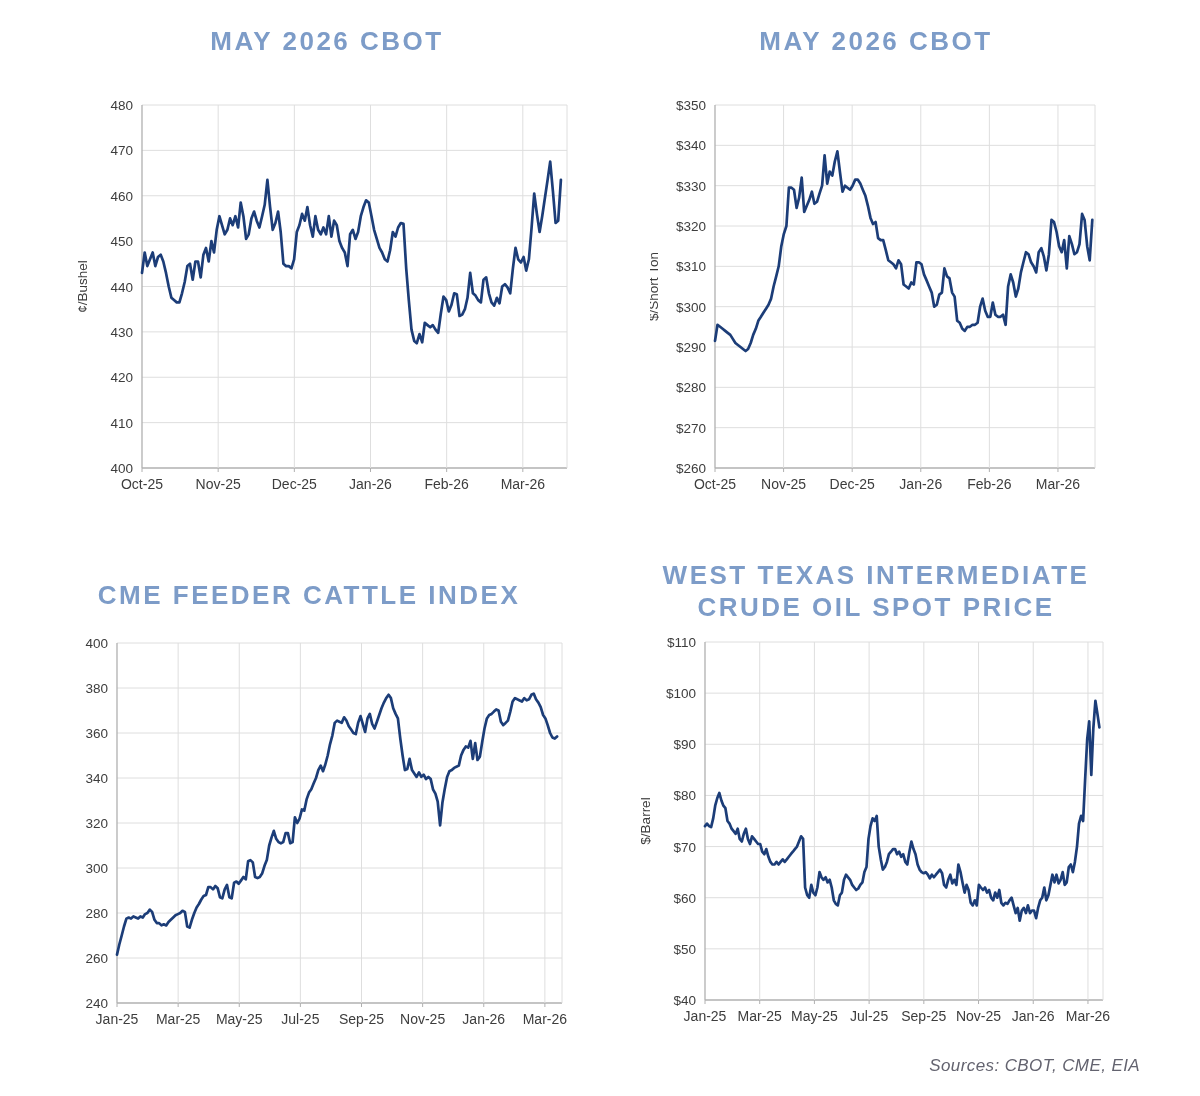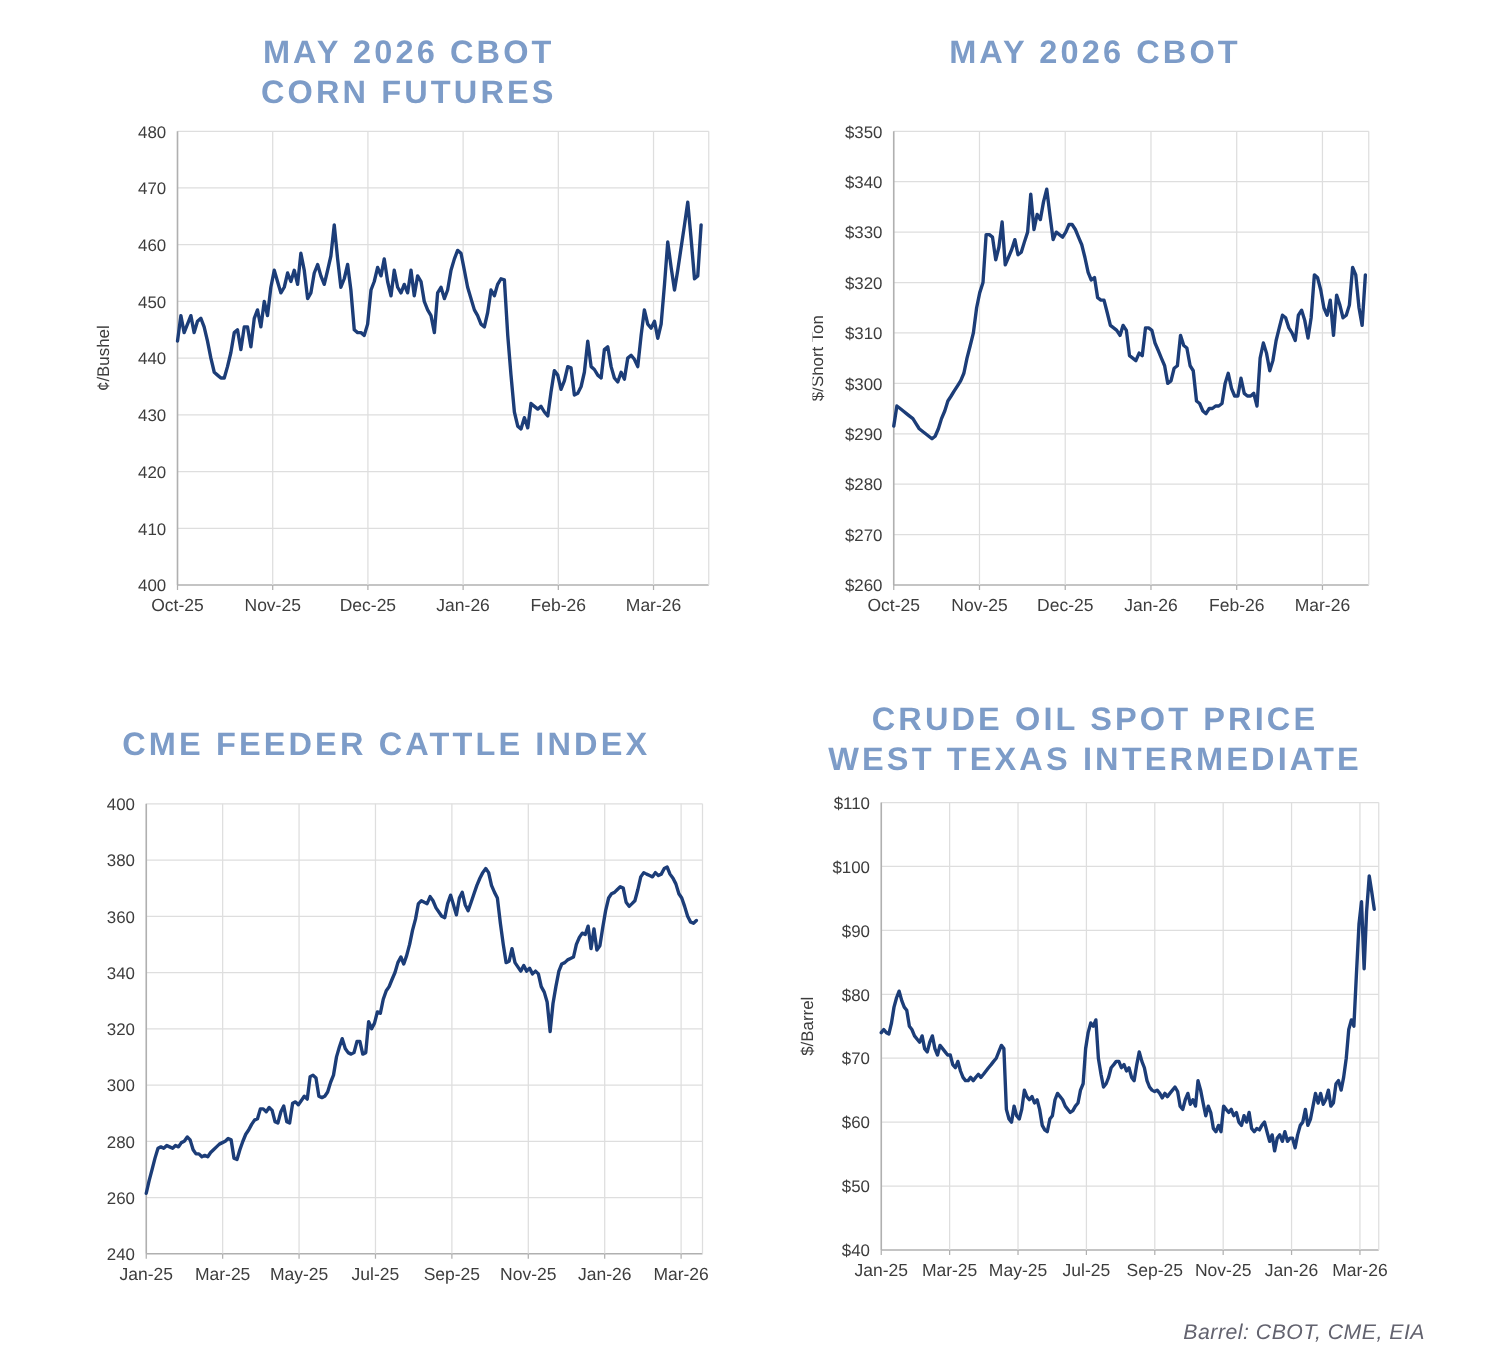--- a/index.html
+++ b/index.html
@@ -14,21 +14,20 @@
   .sources{position:absolute;text-align:right;font-style:italic;font-size:17px;
            letter-spacing:0.4px;}
 </style>
 </head>
 <body>
 
 <div class="page">
 
   <div class="chart-title" style="left: 40px; top: 26px; width: 574px; color: rgb(125, 156, 200);">
     <span class="title-line">MAY 2026 CBOT</span>
-    <span class="title-line">CORN FUTURES</span>
   </div>
   <svg id="svg-corn" class="plot-svg" style="left:40px;top:95px;" width="560" height="400" viewBox="0 0 560 400">
       <line x1="102" y1="373" x2="527" y2="373" stroke="#b0b0b0" stroke-width="1.3"></line>
       <text x="93" y="378" text-anchor="end" font-size="13.5" fill="#3d3d3d">400</text>
       <line x1="102" y1="327.625" x2="527" y2="327.625" stroke="#dedede" stroke-width="1"></line>
       <text x="93" y="332.625" text-anchor="end" font-size="13.5" fill="#3d3d3d">410</text>
       <line x1="102" y1="282.25" x2="527" y2="282.25" stroke="#dedede" stroke-width="1"></line>
       <text x="93" y="287.25" text-anchor="end" font-size="13.5" fill="#3d3d3d">420</text>
       <line x1="102" y1="236.875" x2="527" y2="236.875" stroke="#dedede" stroke-width="1"></line>
       <text x="93" y="241.875" text-anchor="end" font-size="13.5" fill="#3d3d3d">430</text>
@@ -157,22 +156,22 @@
       <line x1="443.75824175824175" y1="375" x2="443.75824175824175" y2="379" stroke="#b0b0b0" stroke-width="1"></line>
       <text x="443.75824175824175" y="396" text-anchor="middle" font-size="14" fill="#3d3d3d">Jan-26</text>
       <line x1="504.88461538461536" y1="15" x2="504.88461538461536" y2="375" stroke="#dedede" stroke-width="1"></line>
       <line x1="504.88461538461536" y1="375" x2="504.88461538461536" y2="379" stroke="#b0b0b0" stroke-width="1"></line>
       <text x="504.88461538461536" y="396" text-anchor="middle" font-size="14" fill="#3d3d3d">Mar-26</text>
       <line x1="522" y1="15" x2="522" y2="375" stroke="#dedede" stroke-width="1"></line>
       <path d="M77.0,326.6L79.3,316.5L81.7,307.5L84.0,298.5L86.4,290.6L88.7,289.5L91.0,290.6L93.4,288.4L95.7,289.5L98.1,290.6L100.4,288.4L102.8,289.5L105.1,286.1L107.4,285.0L109.8,281.6L112.1,283.9L114.5,291.8L116.8,295.1L119.1,295.1L121.5,297.4L123.8,296.3L126.2,297.4L128.5,294.0L130.8,291.8L133.2,289.5L135.5,287.3L137.9,286.1L140.2,285.0L142.5,282.8L144.9,283.9L147.2,298.5L149.6,299.6L151.9,291.8L154.3,285.0L156.6,279.4L158.9,276.0L161.3,271.5L163.6,268.1L166.0,267.0L168.3,259.1L170.6,259.1L173.0,261.4L175.3,258.0L177.7,260.3L180.0,269.3L182.3,270.4L184.7,261.4L187.0,256.9L189.4,269.3L191.7,270.4L194.1,254.6L196.4,253.5L198.7,255.8L201.1,252.4L203.4,249.0L205.8,251.3L208.1,233.3L210.4,232.1L212.8,234.4L215.1,249.0L217.5,250.1L219.8,249.0L222.1,245.6L224.5,237.8L226.8,232.1L229.2,217.5L231.5,209.6L233.8,202.9L236.2,210.8L238.5,214.1L240.9,215.3L243.2,214.1L245.6,205.1L247.9,205.1L250.2,215.3L252.6,214.1L254.9,189.4L257.3,195.0L259.6,190.5L261.9,181.5L264.3,182.6L266.6,171.4L269.0,164.6L271.3,161.3L273.6,155.6L276.0,150.0L278.3,142.1L280.7,137.6L283.0,143.2L285.3,136.5L287.7,127.5L290.0,116.3L292.4,107.3L294.7,94.9L297.1,92.6L299.4,93.8L301.7,94.9L304.1,89.3L306.4,92.6L308.8,98.3L311.1,101.6L313.4,105.0L315.8,106.1L318.1,94.9L320.5,88.1L322.8,96.0L325.1,103.9L327.5,90.4L329.8,85.9L332.2,96.0L334.5,100.5L336.9,93.8L339.2,87.0L341.5,80.3L343.9,74.6L346.2,70.1L348.6,66.8L350.9,70.1L353.2,80.3L355.6,85.9L357.9,90.4L360.3,110.6L362.6,127.5L364.9,142.1L367.3,141.0L369.6,130.9L372.0,142.1L374.3,145.5L376.6,148.9L379.0,144.4L381.3,148.9L383.7,146.6L386.0,151.1L388.4,148.9L390.7,151.1L393.0,161.3L395.4,165.7L397.7,173.6L400.1,197.3L402.4,174.8L404.7,161.3L407.1,148.9L409.4,143.2L411.8,142.1L414.1,139.9L416.4,138.8L418.8,137.6L421.1,127.5L423.5,121.9L425.8,118.5L428.2,119.6L430.5,112.9L432.8,130.9L435.2,115.1L437.5,132.0L439.9,128.6L442.2,114.0L444.5,100.5L446.9,90.4L449.2,87.0L451.6,85.9L453.9,83.6L456.2,81.4L458.6,82.5L460.9,93.8L463.3,97.1L465.6,94.9L467.9,92.6L470.3,83.6L472.6,73.5L475.0,70.1L477.3,71.3L479.7,72.4L482.0,73.5L484.3,70.1L486.7,72.4L489.0,71.3L491.4,66.8L493.7,65.6L496.0,71.3L498.4,74.6L500.7,79.1L503.1,87.0L505.4,90.4L507.7,97.1L510.1,105.0L512.4,109.5L514.8,110.6L517.1,108.4" fill="none" stroke="#1c3d78" stroke-width="2.7" stroke-linejoin="round" stroke-linecap="round"></path>
     </svg>
 
   <div class="chart-title" style="left: 626px; top: 560px; width: 500px; color: rgb(125, 156, 200);">
+    <span class="title-line">WEST TEXAS INTERMEDIATE</span>
     <span class="title-line">CRUDE OIL SPOT PRICE</span>
-    <span class="title-line">WEST TEXAS INTERMEDIATE</span>
   </div>
   <svg id="svg-wti" class="plot-svg" style="left:640px;top:628px;" width="520" height="400" viewBox="0 0 520 400">
       <line x1="65" y1="372" x2="463" y2="372" stroke="#b0b0b0" stroke-width="1.3"></line>
       <text x="56" y="377" text-anchor="end" font-size="13.5" fill="#3d3d3d">$40</text>
       <line x1="65" y1="320.8571428571429" x2="463" y2="320.8571428571429" stroke="#dedede" stroke-width="1"></line>
       <text x="56" y="325.8571428571429" text-anchor="end" font-size="13.5" fill="#3d3d3d">$50</text>
       <line x1="65" y1="269.7142857142857" x2="463" y2="269.7142857142857" stroke="#dedede" stroke-width="1"></line>
       <text x="56" y="274.7142857142857" text-anchor="end" font-size="13.5" fill="#3d3d3d">$60</text>
       <line x1="65" y1="218.57142857142858" x2="463" y2="218.57142857142858" stroke="#dedede" stroke-width="1"></line>
       <text x="56" y="223.57142857142858" text-anchor="end" font-size="13.5" fill="#3d3d3d">$70</text>
@@ -206,15 +205,15 @@
       <line x1="393.24742268041234" y1="372" x2="393.24742268041234" y2="376" stroke="#b0b0b0" stroke-width="1"></line>
       <text x="393.24742268041234" y="393" text-anchor="middle" font-size="14" fill="#3d3d3d">Jan-26</text>
       <line x1="447.95532646048105" y1="14" x2="447.95532646048105" y2="372" stroke="#dedede" stroke-width="1"></line>
       <line x1="447.95532646048105" y1="372" x2="447.95532646048105" y2="376" stroke="#b0b0b0" stroke-width="1"></line>
       <text x="447.95532646048105" y="393" text-anchor="middle" font-size="14" fill="#3d3d3d">Mar-26</text>
       <line x1="463" y1="14" x2="463" y2="372" stroke="#dedede" stroke-width="1"></line>
       <text x="10" y="193" text-anchor="middle" font-size="13.5" fill="#3d3d3d" transform="rotate(-90 10 193)">$/Barrel</text>
       <path d="M65.0,198.1L67.0,195.6L69.1,198.1L71.1,199.1L73.2,190.4L75.2,177.7L77.3,170.0L79.3,164.9L81.4,172.5L83.4,177.7L85.4,180.2L87.5,193.0L89.5,195.6L91.6,200.7L93.6,203.2L95.7,205.8L97.7,200.7L99.7,210.9L101.8,213.5L103.8,205.8L105.9,200.7L107.9,210.9L110.0,216.0L112.0,208.3L114.1,210.9L116.1,213.5L118.1,216.0L120.2,216.0L122.2,223.7L124.3,226.2L126.3,221.1L128.4,228.8L130.4,233.9L132.4,236.5L134.5,236.5L136.5,233.9L138.6,236.5L140.6,233.9L142.7,231.4L144.7,233.9L146.8,231.4L148.8,228.8L150.8,226.2L152.9,223.7L154.9,221.1L157.0,218.6L159.0,213.5L161.1,208.3L163.1,210.9L165.1,259.5L167.2,267.2L169.2,269.7L171.3,256.9L173.3,264.6L175.4,267.2L177.4,259.5L179.5,244.1L181.5,249.3L183.5,251.8L185.6,249.3L187.6,254.4L189.7,251.8L191.7,259.5L193.8,272.3L195.8,275.9L197.8,277.4L199.9,267.2L201.9,264.6L204.0,251.8L206.0,246.7L208.1,249.3L210.1,251.8L212.2,256.9L214.2,259.5L216.2,262.0L218.3,260.5L220.3,256.9L222.4,254.4L224.4,244.1L226.5,239.0L228.5,210.9L230.5,198.1L232.6,190.4L234.6,193.0L236.7,187.9L238.7,218.6L240.8,231.4L242.8,241.6L244.9,239.0L246.9,233.9L248.9,226.2L251.0,223.7L253.0,221.1L255.1,221.1L257.1,226.2L259.2,223.7L261.2,228.8L263.2,226.2L265.3,233.9L267.3,236.5L269.4,223.7L271.4,213.5L273.5,221.1L275.5,226.2L277.6,236.5L279.6,241.6L281.6,244.1L283.7,245.2L285.7,244.1L287.8,246.7L289.8,250.3L291.9,246.7L293.9,249.3L295.9,246.7L298.0,244.1L300.0,241.6L302.1,245.2L304.1,256.9L306.2,259.5L308.2,251.8L310.3,246.7L312.3,255.4L314.3,251.8L316.4,256.9L318.4,236.5L320.5,244.1L322.5,254.4L324.6,264.6L326.6,256.9L328.6,262.0L330.7,274.8L332.7,277.4L334.8,272.3L336.8,277.4L338.9,256.9L340.9,259.5L343.0,262.0L345.0,259.5L347.0,264.6L349.1,262.0L351.1,269.7L353.2,272.3L355.2,264.6L357.3,269.7L359.3,262.0L361.3,274.8L363.4,277.4L365.4,274.8L367.5,275.9L369.5,272.3L371.6,269.7L373.6,277.4L375.7,285.1L377.7,279.9L379.7,292.7L381.8,282.5L383.8,279.9L385.9,285.1L387.9,277.4L390.0,285.1L392.0,282.5L394.0,282.5L396.1,290.2L398.1,279.9L400.2,272.3L402.2,269.7L404.3,259.5L406.3,272.3L408.4,267.2L410.4,256.9L412.4,246.7L414.5,254.4L416.5,246.7L418.6,255.4L420.6,251.8L422.7,244.1L424.7,256.9L426.7,254.4L428.8,239.0L430.8,236.5L432.9,244.1L434.9,233.9L437.0,218.6L439.0,195.6L441.1,187.9L443.1,193.0L445.1,152.1L447.2,111.2L449.2,93.3L451.3,147.0L453.3,100.9L455.4,72.8L457.4,85.6L459.4,99.4" fill="none" stroke="#1c3d78" stroke-width="2.7" stroke-linejoin="round" stroke-linecap="round"></path>
     </svg>
 
-  <div class="sources" style="left: 760px; top: 1056px; width: 380px; color: rgb(99, 99, 111);">Barrel: CBOT, CME, EIA</div>
+  <div class="sources" style="left: 760px; top: 1056px; width: 380px; color: rgb(99, 99, 111);">Sources: CBOT, CME, EIA</div>
 
 </div>
 
 </body></html>

